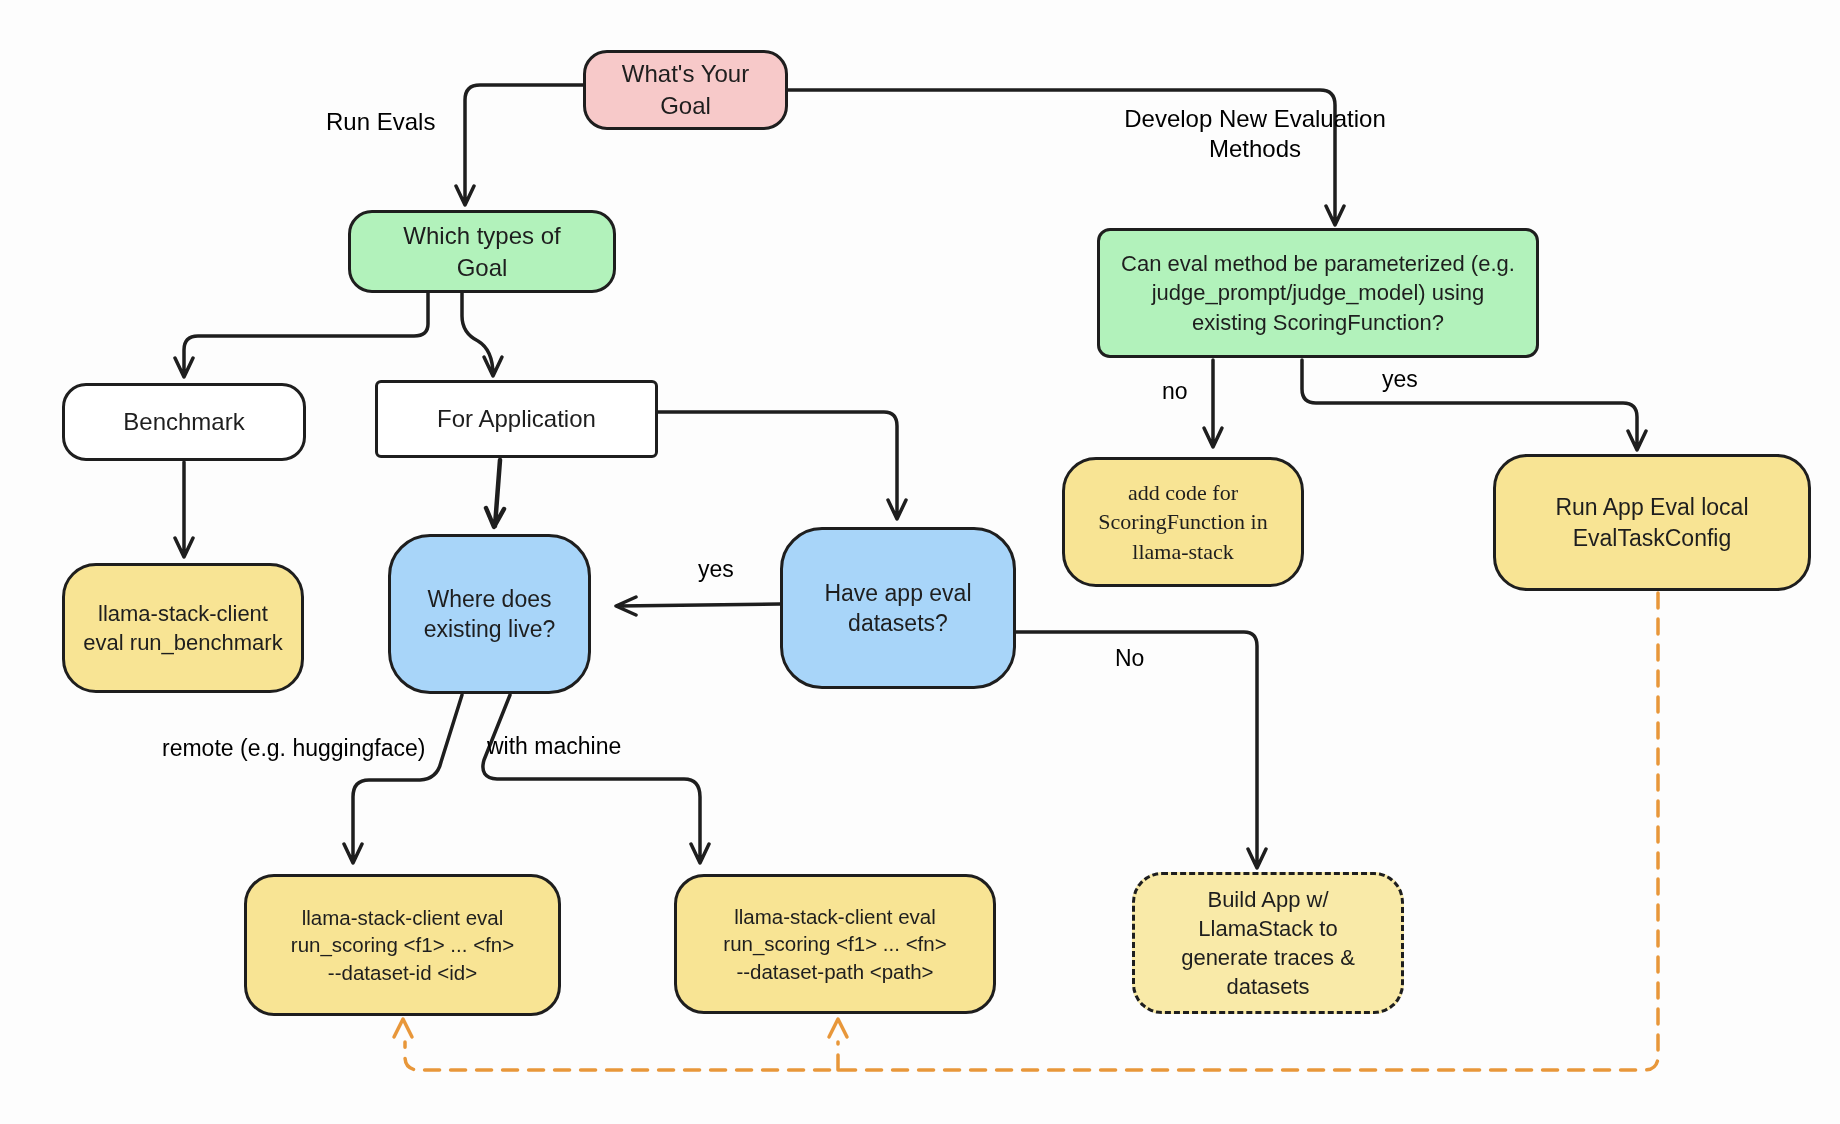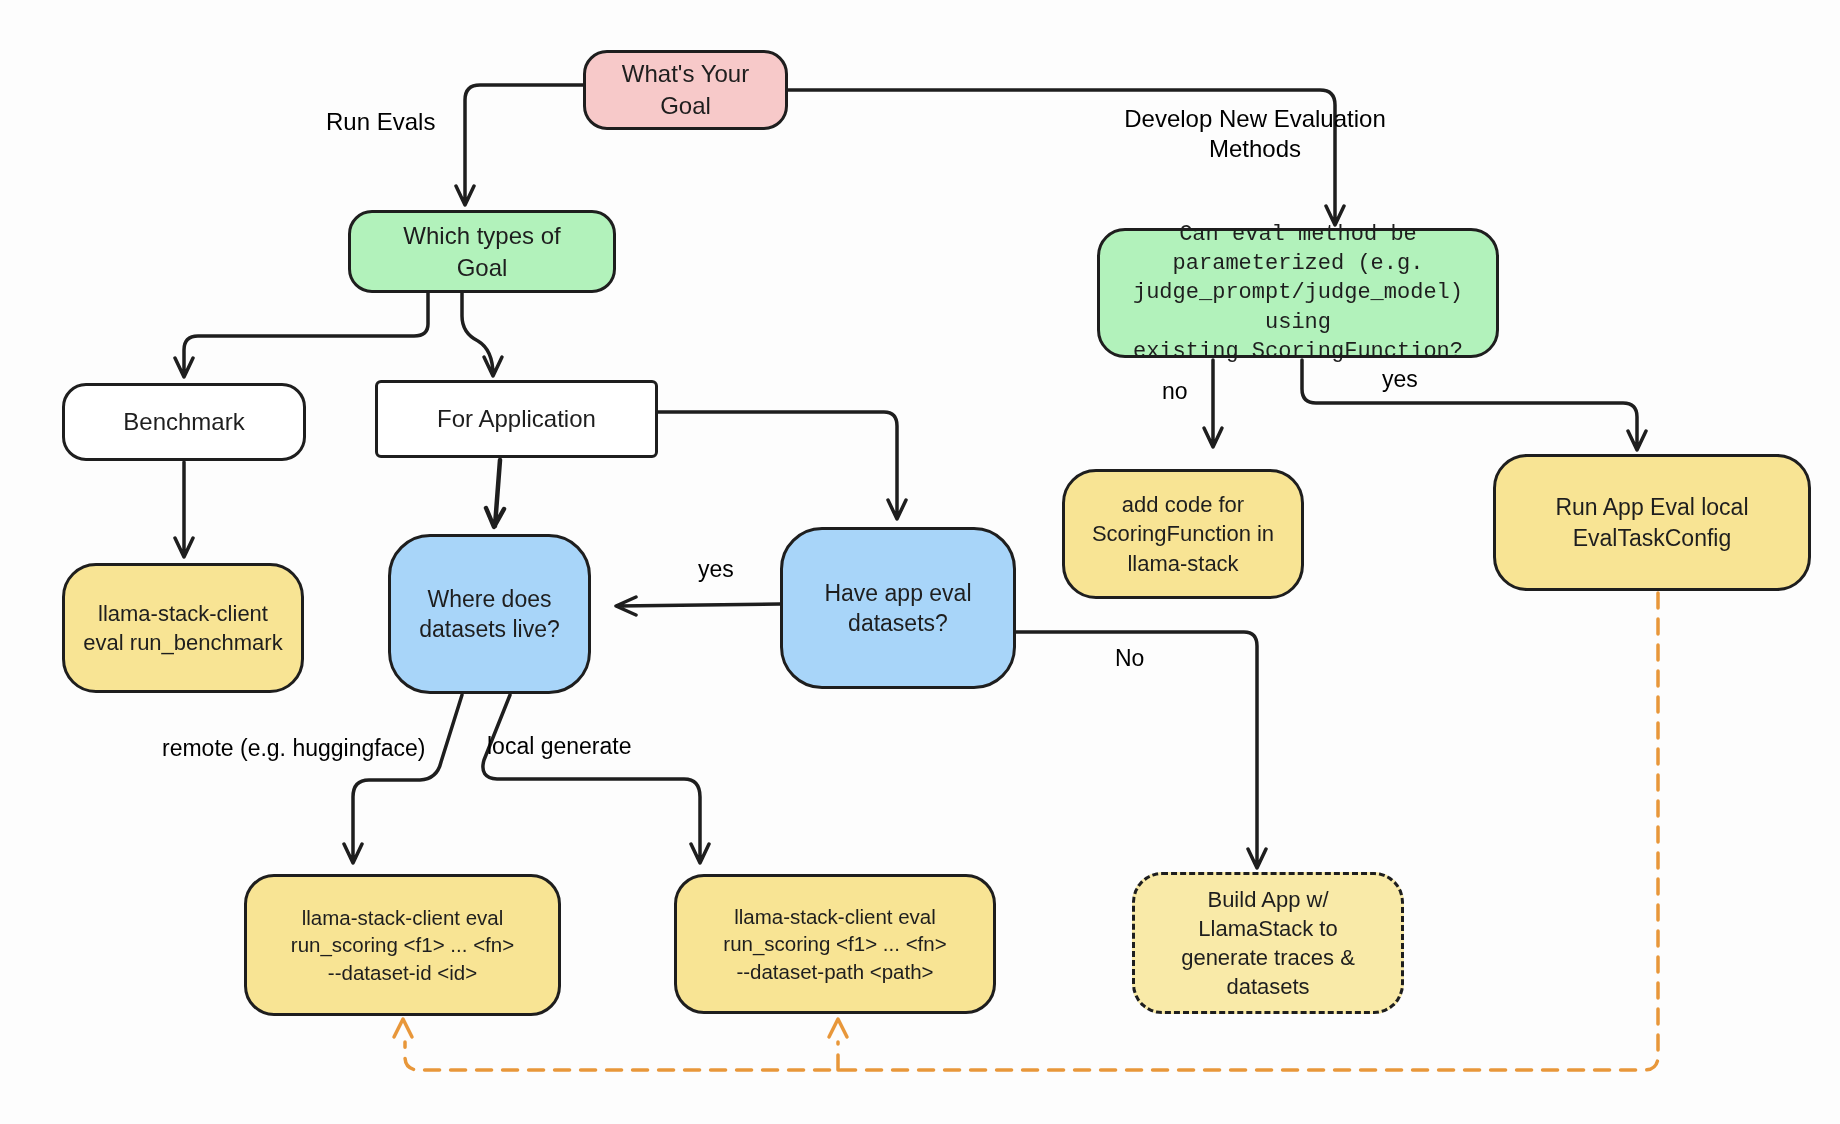--- a/index.html
+++ b/index.html
@@ -45,50 +45,50 @@
   <div class="node" style="left: 583px; top: 50px; width: 205px; height: 80px; border-radius: 24px; font-size: 24px; background-color: rgb(247, 201, 201);">
     <span class="lbl">What's Your
 Goal</span>
   </div>
 
   <div class="node" style="left: 348px; top: 210px; width: 268px; height: 83px; border-radius: 24px; font-size: 24px; background-color: rgb(178, 242, 187);">
     <span class="lbl">Which types of
 Goal</span>
   </div>
 
-  <div class="node" style="left: 1097px; top: 228px; width: 402px; height: 130px; border-radius: 28px; font-size: 22px; background-color: rgb(178, 242, 187); font-family: Liberation Mono, monospace;">
+  <div class="node" style="left: 1097px; top: 228px; width: 442px; height: 130px; border-radius: 13px; font-size: 22px; background-color: rgb(178, 242, 187);">
     <span class="lbl">Can eval method be parameterized (e.g.
 judge_prompt/judge_model) using
 existing ScoringFunction?</span>
   </div>
 
   <div class="node" style="left: 62px; top: 383px; width: 244px; height: 78px; border-radius: 24px; font-size: 24px; background-color: rgb(255, 255, 255);">
     <span class="lbl">Benchmark</span>
   </div>
 
   <div class="node" style="left: 375px; top: 380px; width: 283px; height: 78px; border-radius: 6px; font-size: 24px; background-color: rgb(255, 255, 255);">
     <span class="lbl">For Application</span>
   </div>
 
   <div class="node" style="left: 62px; top: 563px; width: 242px; height: 130px; border-radius: 34px; font-size: 22px; background-color: rgb(248, 228, 148);">
     <span class="lbl">llama-stack-client
 eval run_benchmark</span>
   </div>
 
   <div class="node" style="left: 388px; top: 534px; width: 203px; height: 160px; border-radius: 42px; font-size: 23px; background-color: rgb(168, 213, 249);">
     <span class="lbl">Where does
-datasets live?</span>
+existing live?</span>
   </div>
 
   <div class="node" style="left: 780px; top: 527px; width: 236px; height: 162px; border-radius: 42px; font-size: 23px; background-color: rgb(168, 213, 249);">
     <span class="lbl">Have app eval
 datasets?</span>
   </div>
 
-  <div class="node" style="left: 1062px; top: 469px; width: 242px; height: 130px; border-radius: 34px; font-size: 22px; background-color: rgb(248, 228, 148);">
+  <div class="node" style="left: 1062px; top: 457px; width: 242px; height: 130px; border-radius: 34px; font-size: 22px; background-color: rgb(248, 228, 148); font-family: Liberation Serif, serif;">
     <span class="lbl">add code for
 ScoringFunction in
 llama-stack</span>
   </div>
 
   <div class="node" style="left: 1493px; top: 454px; width: 318px; height: 137px; border-radius: 34px; font-size: 23px; background-color: rgb(248, 228, 148);">
     <span class="lbl">Run App Eval local
 EvalTaskConfig</span>
   </div>
 
@@ -112,15 +112,15 @@
   </div>
 
   <div class="edge-label" style="left:326px;top:108px;font-size:24px;">Run Evals</div>
   <div class="edge-label center" style="left:1100px;top:104px;width:310px;font-size:24px;line-height:1.25;">Develop New Evaluation
 Methods</div>
   <div class="edge-label" style="left:1162px;top:378px;font-size:23px;">no</div>
   <div class="edge-label" style="left:1382px;top:366px;font-size:23px;">yes</div>
   <div class="edge-label" style="left:698px;top:556px;font-size:23px;">yes</div>
   <div class="edge-label" style="left:1115px;top:645px;font-size:23px;">No</div>
   <div class="edge-label" style="left:162px;top:735px;font-size:23px;">remote (e.g. huggingface)</div>
-  <div class="edge-label" style="left:487px;top:733px;font-size:23px;">local generate</div>
+  <div class="edge-label" style="left:487px;top:733px;font-size:23px;">with machine</div>
 
 </div>
 
 </body></html>

